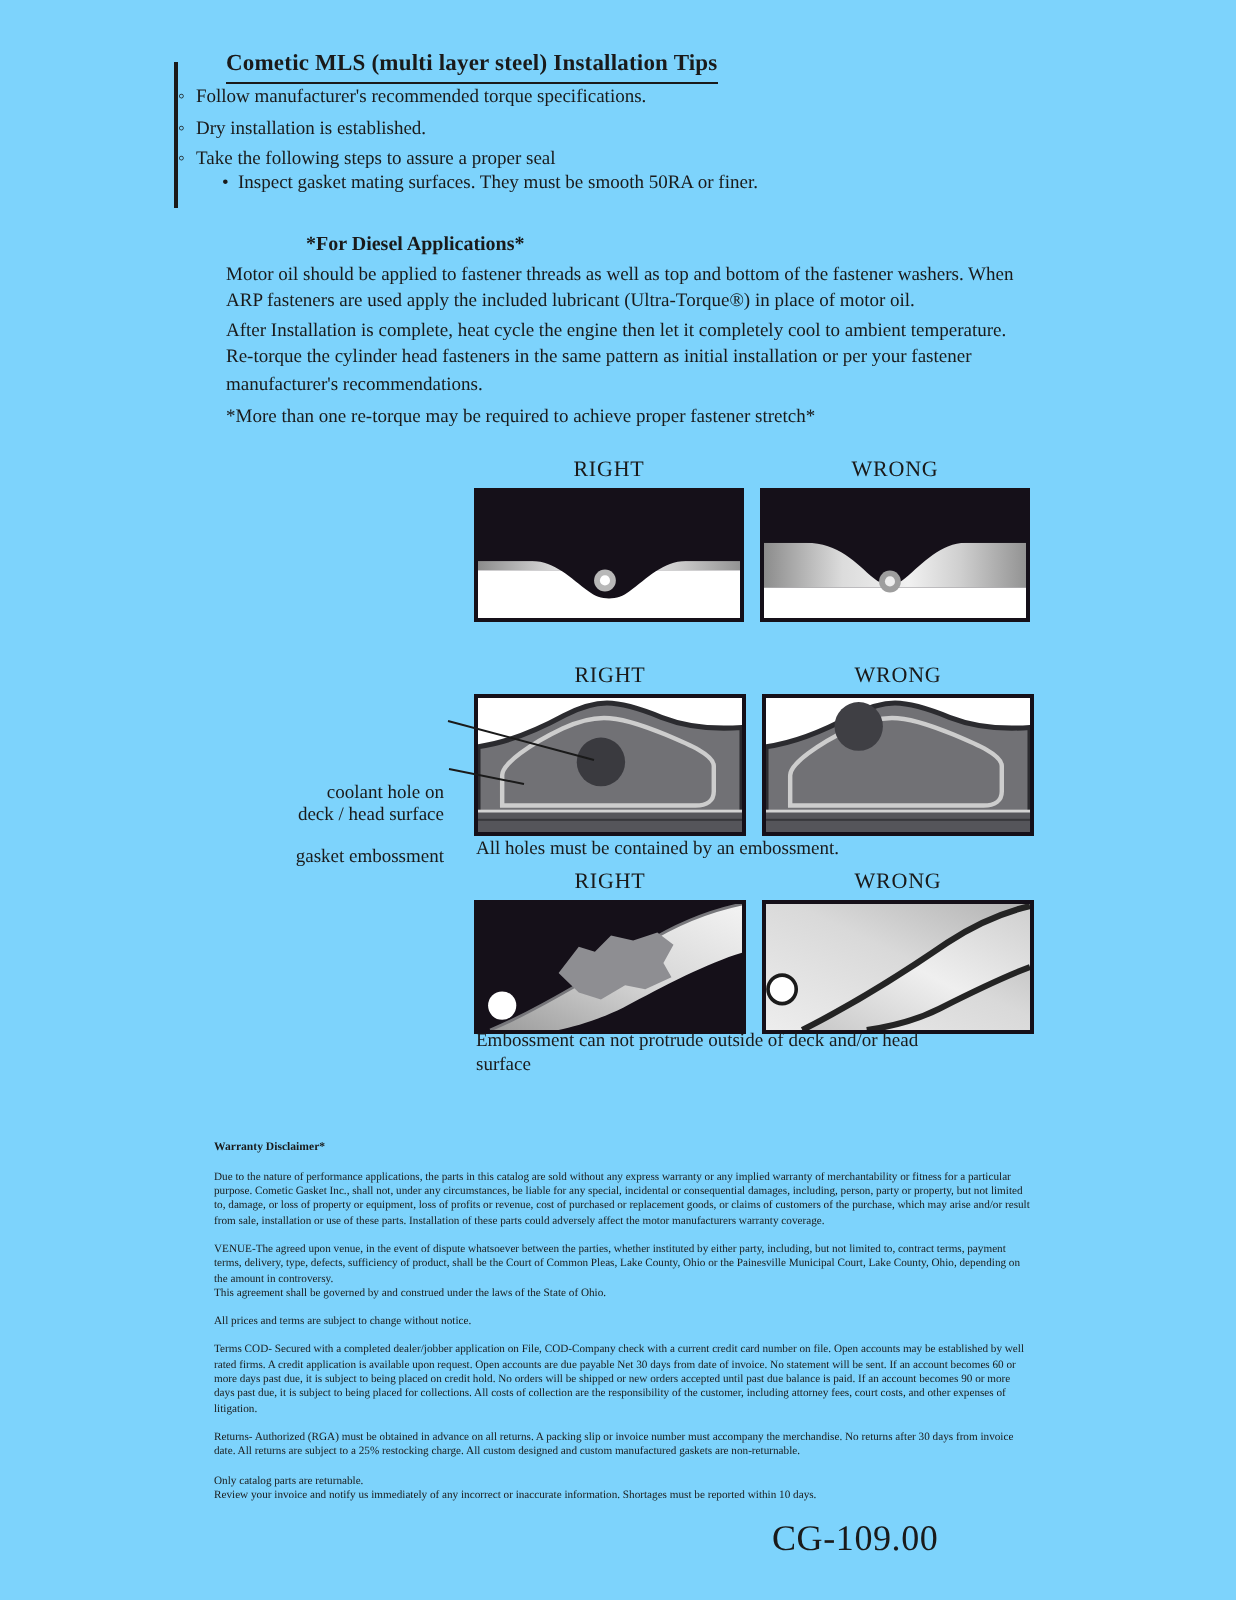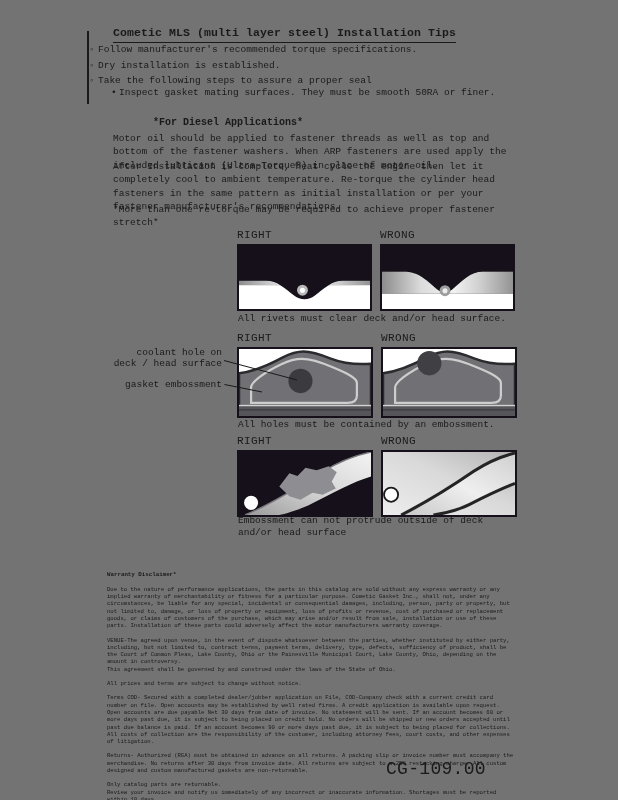--- a/index.html
+++ b/index.html
@@ -1,32 +1,32 @@
 <!DOCTYPE html>
 <html><head>
 <meta charset="utf-8">
 <style>
   html,body{margin:0;padding:0;background:#ffffff;}
-  .page{position:relative;width:618px;height:800px;background:#737373;overflow:hidden;
-        font-family:Liberation Mono, monospace;color:#1a1a1a;}
+  .page{position:relative;width:618px;height:800px;background:#7dd3fc;overflow:hidden;
+        font-family:Liberation Serif, serif;color:#1a1a1a;}
   .abs{position:absolute;}
   .rev-bar{left:87px;top:31px;width:1.5px;height:73px;background:#1a1a1a;}
   .title{left:113px;top:26px;font-size:11.5px;font-weight:bold;letter-spacing:.1px;
          border-bottom:1.5px solid #1a1a1a;padding-bottom:2.5px;}
   .bullets{left:89px;top:42px;font-size:9.5px;line-height:15.5px;}
   .sub-bullets{left:111px;top:87px;font-size:9.5px;line-height:11.5px;}
   .b-row .mk{display:inline-block;width:9px;}
   .diesel-h{left:113px;top:117px;font-size:10px;font-weight:bold;margin-left:40px;}
   .para{left:113px;width:400px;font-size:9.5px;line-height:13.4px;}
   .p1{top:132px;} .p2{top:160px;} .pnote{top:203px;}
-  .dlabel{font-size:11px;letter-spacing:.4px;text-align:left;width:135px;}
+  .dlabel{font-size:11px;letter-spacing:.4px;text-align:center;width:135px;}
   .panel{box-sizing:border-box;border:2.5px solid #151019;background:#fff;}
   .panel svg{display:block;width:100%;height:100%;}
   .cap{font-size:9.5px;line-height:12px;}
-  .ann{font-size:9.5px;line-height:11px;text-align:right;width:112px;left:110px;}
+  .ann{font-size:9.5px;line-height:11px;text-align:right;width:112px;left:110px;margin-top:45px;}
   .warranty{left:107px;top:571px;width:409px;font-size:5.6px;line-height:7.3px;}
   .warranty h4{font-size:5.8px;margin:0 0 7.5px 0;}
   .warranty p{margin:0 0 7px 0;}
   .warranty p.tight{margin-bottom:0;}
   .footer{left:386px;top:759px;font-size:18px;letter-spacing:.3px;}
   .overlay{left:0;top:0;width:618px;height:800px;pointer-events:none;}
 </style>
 </head>
 <body>
 
@@ -93,21 +93,20 @@
   <div class="abs panel" style="left:380px;top:244px;width:135px;height:67px">
     <svg viewBox="0 0 130 62" preserveAspectRatio="none">
       <rect width="130" height="62" fill="#151019"></rect>
       <rect y="25" width="130" height="22" fill="url(#gg)"></rect>
       <rect y="47" width="130" height="15" fill="#ffffff"></rect>
       <path d="M0,0 H130 V25 H100 C88,25 79,35 70,42.5 C65.5,46.5 59,46.5 54.5,42.5 C45.5,35 37,25 21,25 H0 Z" fill="#151019"></path>
       <circle cx="62.5" cy="44" r="5.4" fill="#9e9e9e"></circle>
       <circle cx="62.5" cy="44" r="2.5" fill="#ededed"></circle>
     </svg>
   </div>
-  <div class="abs cap" style="left:238px;top:313px">All rivets must clear deck and/or head surface.</div>
 
   <div class="abs dlabel" style="left:237px;top:332px;width:136px">RIGHT</div>
   <div class="abs dlabel" style="left:381px;top:332px;width:136px">WRONG</div>
 
   <div class="abs ann" style="top:347px">
     <div>coolant hole on</div>
     <div>deck / head surface</div>
   </div>
   <div class="abs ann" style="top:379px">gasket embossment</div>
 

